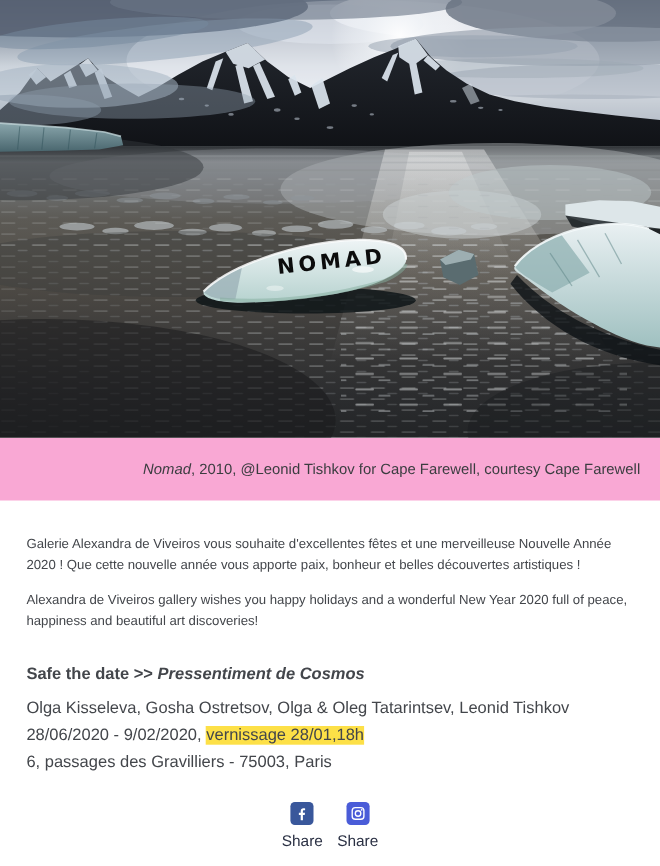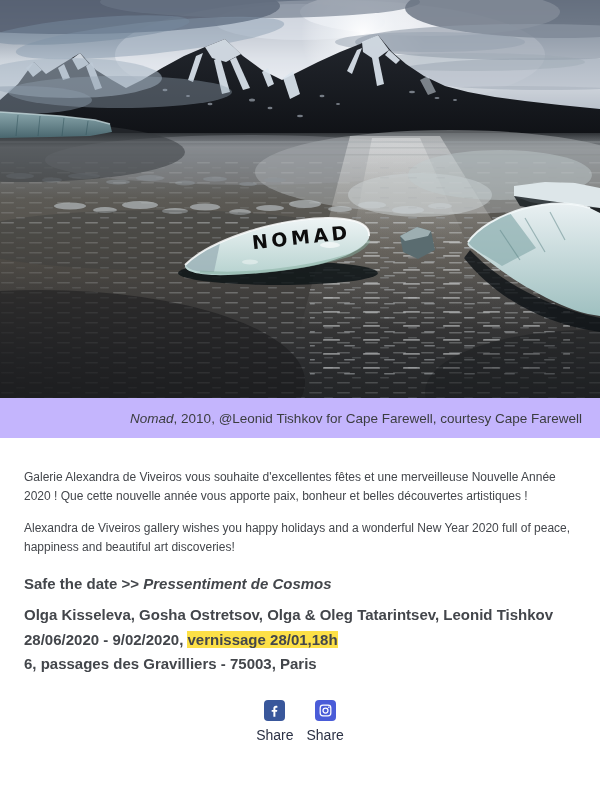--- a/index.html
+++ b/index.html
@@ -1,25 +1,25 @@
 <!DOCTYPE html>
 <html><head>
 <meta charset="utf-8">
 <style>
   html,body{margin:0;padding:0;background:#ffffff;}
   .page{width:600px;height:787px;background:#ffffff;font-family:"Liberation Sans",sans-serif;overflow:hidden;}
   .hero{margin:0;width:600px;height:398px;line-height:0;display:block;}
-  .caption-bar{height:40px;background:#c4b5fd;display:flex;align-items:center;justify-content:flex-end;
+  .caption-bar{height:57px;background:#f9a8d4;display:flex;align-items:center;justify-content:flex-end;
     padding-right:18px;box-sizing:border-box;font-size:13.5px;color:#3b3d40;}
   .caption-bar .work-title{font-style:italic;}
   .content{padding:30px 24px 0;color:#43464b;}
   .lead{font-size:12px;line-height:1.55;margin:0 0 14px;}
-  .save-line{font-size:15px;font-weight:bold;margin:19px 0 11px;color:#43464b;}
+  .save-line{font-size:15px;font-weight:bold;margin:31px 0 11px;color:#43464b;}
   .save-line .expo-title{font-style:italic;}
-  .details{font-size:15px;line-height:1.62;font-weight:bold;}
+  .details{font-size:15px;line-height:1.62;}
   .hl{background:#fde047;}
   .share-row{display:flex;justify-content:center;align-items:center;gap:13px;margin-top:24px;padding-bottom:28px;}
   .share-btn{display:flex;align-items:center;gap:6px;text-decoration:none;color:#2b3144;font-size:14px;cursor:pointer;flex-direction:column;}
   .sicon{width:21px;height:21px;border-radius:4px;display:flex;align-items:center;justify-content:center;flex:0 0 auto;}
   .sicon svg{display:block;}
   .fb{background:#39579b;}
   .ig{background:#4a5cd8;}
 </style>
 </head>
 <body>

